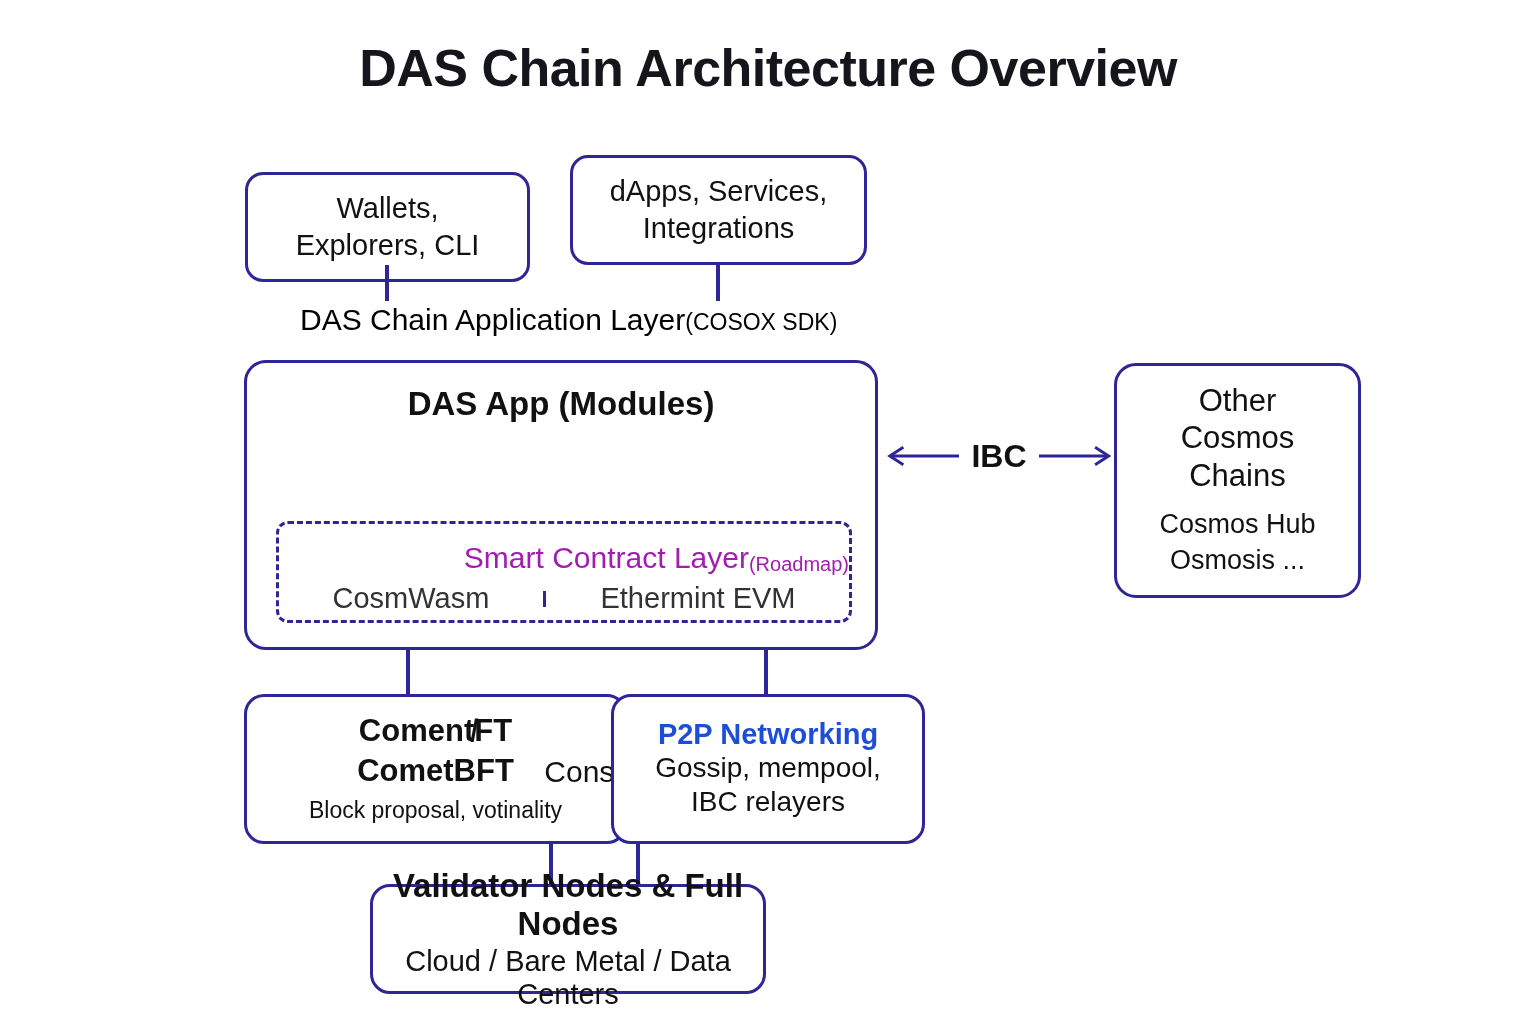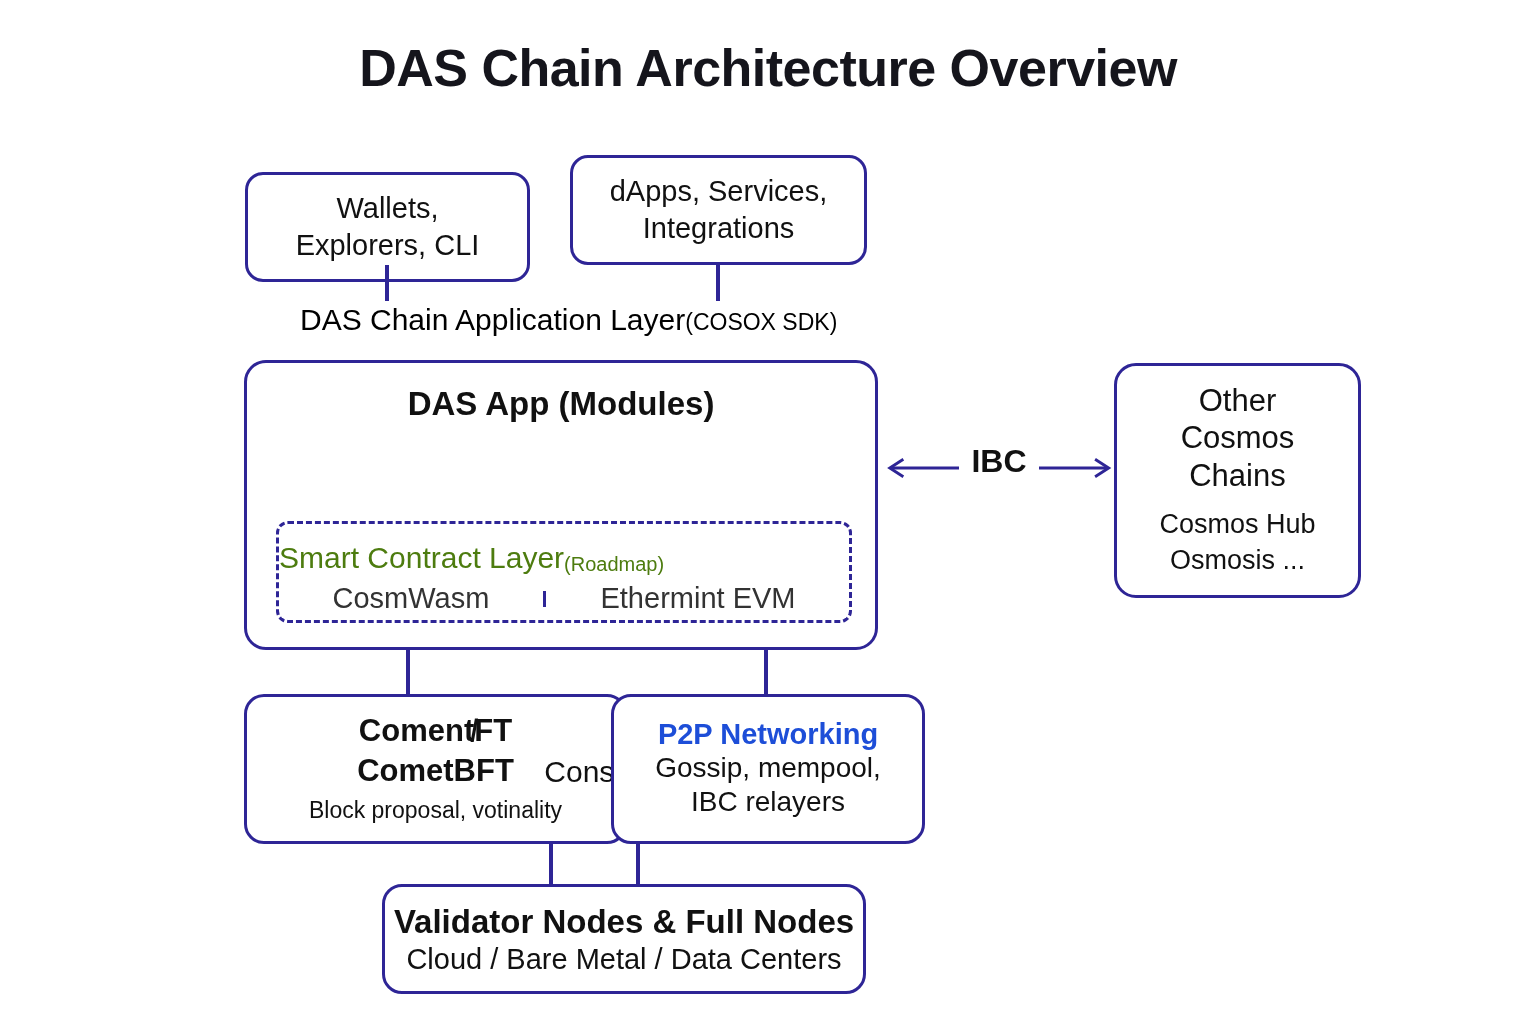--- a/index.html
+++ b/index.html
@@ -102,24 +102,24 @@
   .scl {
     position: absolute;
     box-sizing: border-box;
     border: 3px dashed #2e2596;
     border-radius: 12px;
     background: #fff;
   }
   .scl-line1 {
     position: absolute;
     left: 0; top: 17px; width: 100%;
-    text-align: left;
+    text-align: right;
     font-size: 30px;
     white-space: nowrap;
-    color: #4d7c0f;
+    color: #a21caf;
   }
   .scl-line1 .rm {
     font-size: 20px;
     vertical-align: -3px;
   }
   .scl-line2 {
     position: absolute;
     left: 0; top: 58px; width: 100%;
     text-align: center;
     font-size: 29px;
@@ -240,21 +240,21 @@
         <span>Smart Contract Layer</span><span class="rm">(Roadmap)</span>
       </div>
       <div class="scl-line2">
         <span>CosmWasm</span>
         <span class="scl-sep"></span>
         <span>Ethermint EVM</span>
       </div>
     </div>
   </div>
 
-  <div class="ibc-wrap" style="left:884px; top:432px; width:230px; height:48px;align-items:flex-end;">
+  <div class="ibc-wrap" style="left:884px; top:432px; width:230px; height:48px;">
     <svg class="arrow-svg" width="78" height="24" viewBox="0 0 78 24">
       <line x1="8" y1="12" x2="78" y2="12" stroke="#2e2596" stroke-width="3"></line>
       <polyline points="20,3 6,12 20,21" fill="none" stroke="#2e2596" stroke-width="3"></polyline>
     </svg>
     <span class="ibc-label">IBC</span>
     <svg class="arrow-svg" width="78" height="24" viewBox="0 0 78 24">
       <line x1="0" y1="12" x2="70" y2="12" stroke="#2e2596" stroke-width="3"></line>
       <polyline points="58,3 72,12 58,21" fill="none" stroke="#2e2596" stroke-width="3"></polyline>
     </svg>
   </div>
@@ -285,18 +285,18 @@
 
   <div class="box" style="left:611px; top:694px; width:314px; height:150px; border-radius:20px;">
     <div class="mid-head">P2P Networking</div>
     <div class="mid-sub">Gossip, mempool,</div>
     <div class="mid-sub">IBC relayers</div>
   </div>
 
   <div class="line vline" style="left:549px; top:844px; height:40px;"></div>
   <div class="line vline" style="left:636px; top:844px; height:40px;"></div>
 
-  <div class="box" style="left:382px; top:884px; width:484px; height:110px; border-radius:20px;">
+  <div class="box" style="left:370px; top:884px; width:396px; height:110px; border-radius:20px;">
     <div class="val-head">Validator Nodes &amp; Full Nodes</div>
     <div class="val-sub">Cloud / Bare Metal / Data Centers</div>
   </div>
 
 </div>
 
 </body></html>

